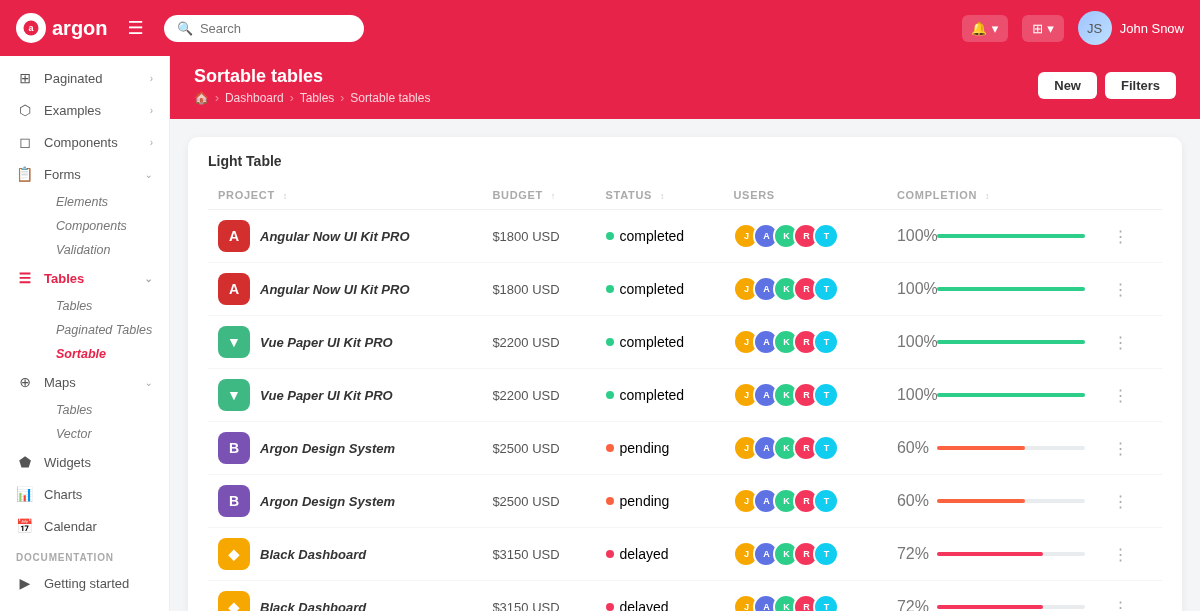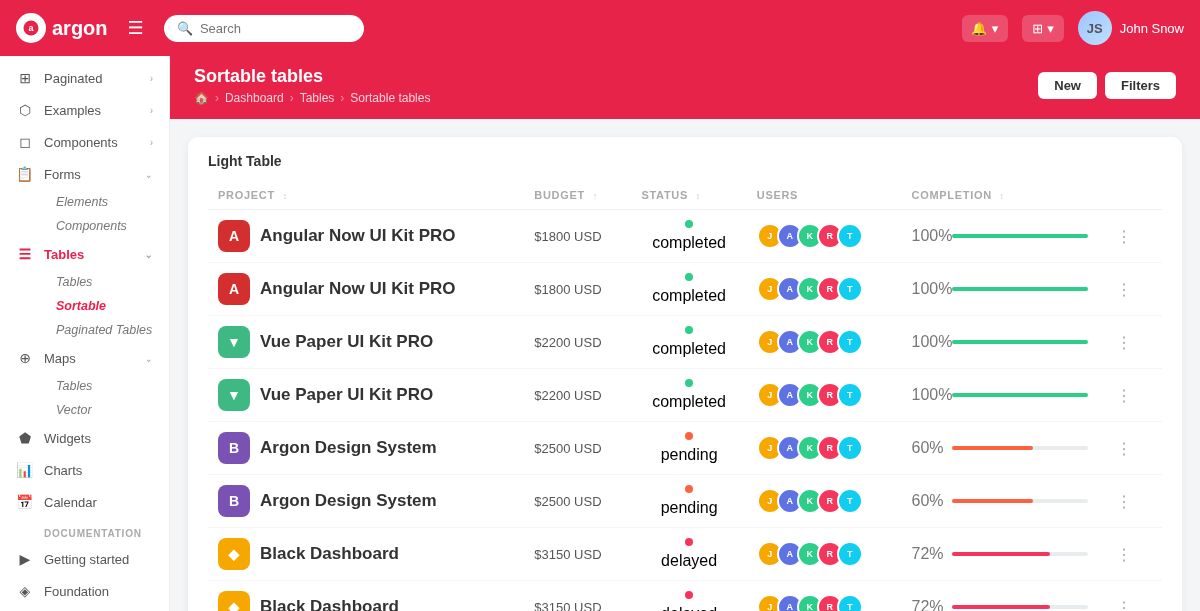--- a/index.html
+++ b/index.html
@@ -21,36 +21,36 @@
       background: white; border-radius: 50%; width: 30px; height: 30px; display: flex; align-items: center; justify-content: center; color: #e8234a; font-weight: 900; font-size: 14px;
     }
     .hamburger { color: white; font-size: 18px; margin-right: 20px; cursor: pointer; }
     .search-box {
       background: white; border-radius: 20px; display: flex; align-items: center; padding: 6px 14px; gap: 6px; flex: 0 0 200px;
     }
     .search-box input { border: none; outline: none; font-size: 13px; color: #555; width: 140px; background: transparent; }
     .topbar-right { margin-left: auto; display: flex; align-items: center; gap: 14px; }
     .bell-btn, .copy-btn { background: rgba(255,255,255,0.2); border: none; border-radius: 6px; color: white; padding: 6px 10px; cursor: pointer; display: flex; align-items: center; gap: 4px; font-size: 13px; }
     .user-area { display: flex; align-items: center; gap: 8px; color: white; cursor: pointer; }
-    .avatar { width: 34px; height: 34px; border-radius: 50%; background: #ccc; overflow: hidden; display: flex; align-items: center; justify-content: center; font-weight: 700; color: #555; background: linear-gradient(135deg, #a0c4ff, #bde0fe); }
+    .avatar { width: 34px; height: 34px; border-radius: 50%; background: #ccc; overflow: hidden; display: flex; align-items: center; justify-content: center; font-weight: 400; color: #555; background: linear-gradient(135deg, #a0c4ff, #bde0fe); }
 
     
     .layout { display: flex; flex: 1; overflow: hidden; }
 
     
     .sidebar { width: 170px; background: white; border-right: 1px solid #eee; display: flex; flex-direction: column; overflow-y: auto; flex-shrink: 0; }
     .sidebar-section { padding: 6px 0; }
     .sidebar-item { display: flex; align-items: center; padding: 8px 16px; cursor: pointer; color: #555; gap: 10px; font-size: 13px; border-radius: 0; position: relative; }
     .sidebar-item.active { color: #e8234a; font-weight: 600; }
     .sidebar-item .si-icon { width: 18px; text-align: center; font-size: 14px; }
     .sidebar-item .chevron { margin-left: auto; font-size: 10px; color: #aaa; }
     .sidebar-sub { padding-left: 44px; }
     .sidebar-sub-item { padding: 5px 12px; cursor: pointer; color: #777; font-size: 12.5px; border-radius: 4px; font-style: italic; }
     .sidebar-sub-item.active-sub { color: #e8234a; font-weight: 600; }
-    .sidebar-label { padding: 10px 16px 4px; font-size: 10px; color: #aaa; font-weight: 700; letter-spacing: 0.8px; margin-left: 28px; }
+    .sidebar-label { padding: 10px 16px 4px; font-size: 10px; color: #aaa; font-weight: 700; letter-spacing: 0.8px; }
 
     
     .main { flex: 1; display: flex; flex-direction: column; overflow: hidden; }
 
     
     .subheader { background: #e8234a; padding: 10px 24px 14px; display: flex; align-items: center; justify-content: space-between; flex-shrink: 0; }
     .page-title-area { }
     .page-title { color: white; font-size: 18px; font-weight: 600; }
     .breadcrumb { display: flex; align-items: center; gap: 6px; margin-top: 4px; font-size: 12px; color: rgba(255,255,255,0.8); }
     .breadcrumb span { cursor: pointer; }
@@ -71,27 +71,27 @@
     .data-table td { padding: 10px 10px; border-bottom: 1px solid #f5f5f5; vertical-align: middle; }
     .data-table tr:last-child td { border-bottom: none; }
 
     
     .project-cell { display: flex; align-items: center; gap: 10px; }
     .project-icon { width: 32px; height: 32px; border-radius: 8px; display: flex; align-items: center; justify-content: center; color: white; font-weight: 700; font-size: 14px; flex-shrink: 0; }
     .icon-angular { background: #d32f2f; }
     .icon-vue { background: #3fb984; }
     .icon-bootstrap { background: #7952b3; }
     .icon-sketch { background: #f7a800; }
-    .project-name { font-size: 17px; font-weight: 600; color: #333; }
+    .project-name { font-size: 13px; font-weight: 600; color: #333; font-style: italic; }
 
     
     .budget { font-size: 13px; color: #555; }
 
     
-    .status-cell { display: flex; align-items: center; gap: 6px; font-size: 16px; flex-direction: column; }
+    .status-cell { display: flex; align-items: center; gap: 6px; font-size: 14px; }
     .status-dot { width: 8px; height: 8px; border-radius: 50%; flex-shrink: 0; }
     .dot-completed { background: #2dce89; }
     .dot-pending { background: #fb6340; }
     .dot-delayed { background: #f5365c; }
 
     
     .users-cell { display: flex; }
     .user-avatar { width: 26px; height: 26px; border-radius: 50%; border: 2px solid white; margin-left: -6px; background: #ccc; display: flex; align-items: center; justify-content: center; font-size: 9px; font-weight: 700; color: white; overflow: hidden; }
     .user-avatar:first-child { margin-left: 0; }
 
@@ -159,31 +159,32 @@
       </div>
 
       <div class="sidebar-item">
         <span class="si-icon">📋</span>
         <span>Forms</span>
         <span class="chevron">⌄</span>
       </div>
       <div class="sidebar-sub">
         <div class="sidebar-sub-item">Elements</div>
         <div class="sidebar-sub-item">Components</div>
+        <div class="sidebar-sub-item">Validation</div>
       </div>
 
       <div class="sidebar-item active">
         <span class="si-icon">☰</span>
         <span>Tables</span>
         <span class="chevron">⌄</span>
       </div>
       <div class="sidebar-sub">
         <div class="sidebar-sub-item">Tables</div>
+        <div class="sidebar-sub-item">Paginated Tables</div>
         <div class="sidebar-sub-item active-sub">Sortable</div>
-        <div class="sidebar-sub-item">Paginated Tables</div>
       </div>
 
       <div class="sidebar-item">
         <span class="si-icon">⊕</span>
         <span>Maps</span>
         <span class="chevron">⌄</span>
       </div>
       <div class="sidebar-sub">
         <div class="sidebar-sub-item">Tables</div>
         <div class="sidebar-sub-item">Vector</div>

